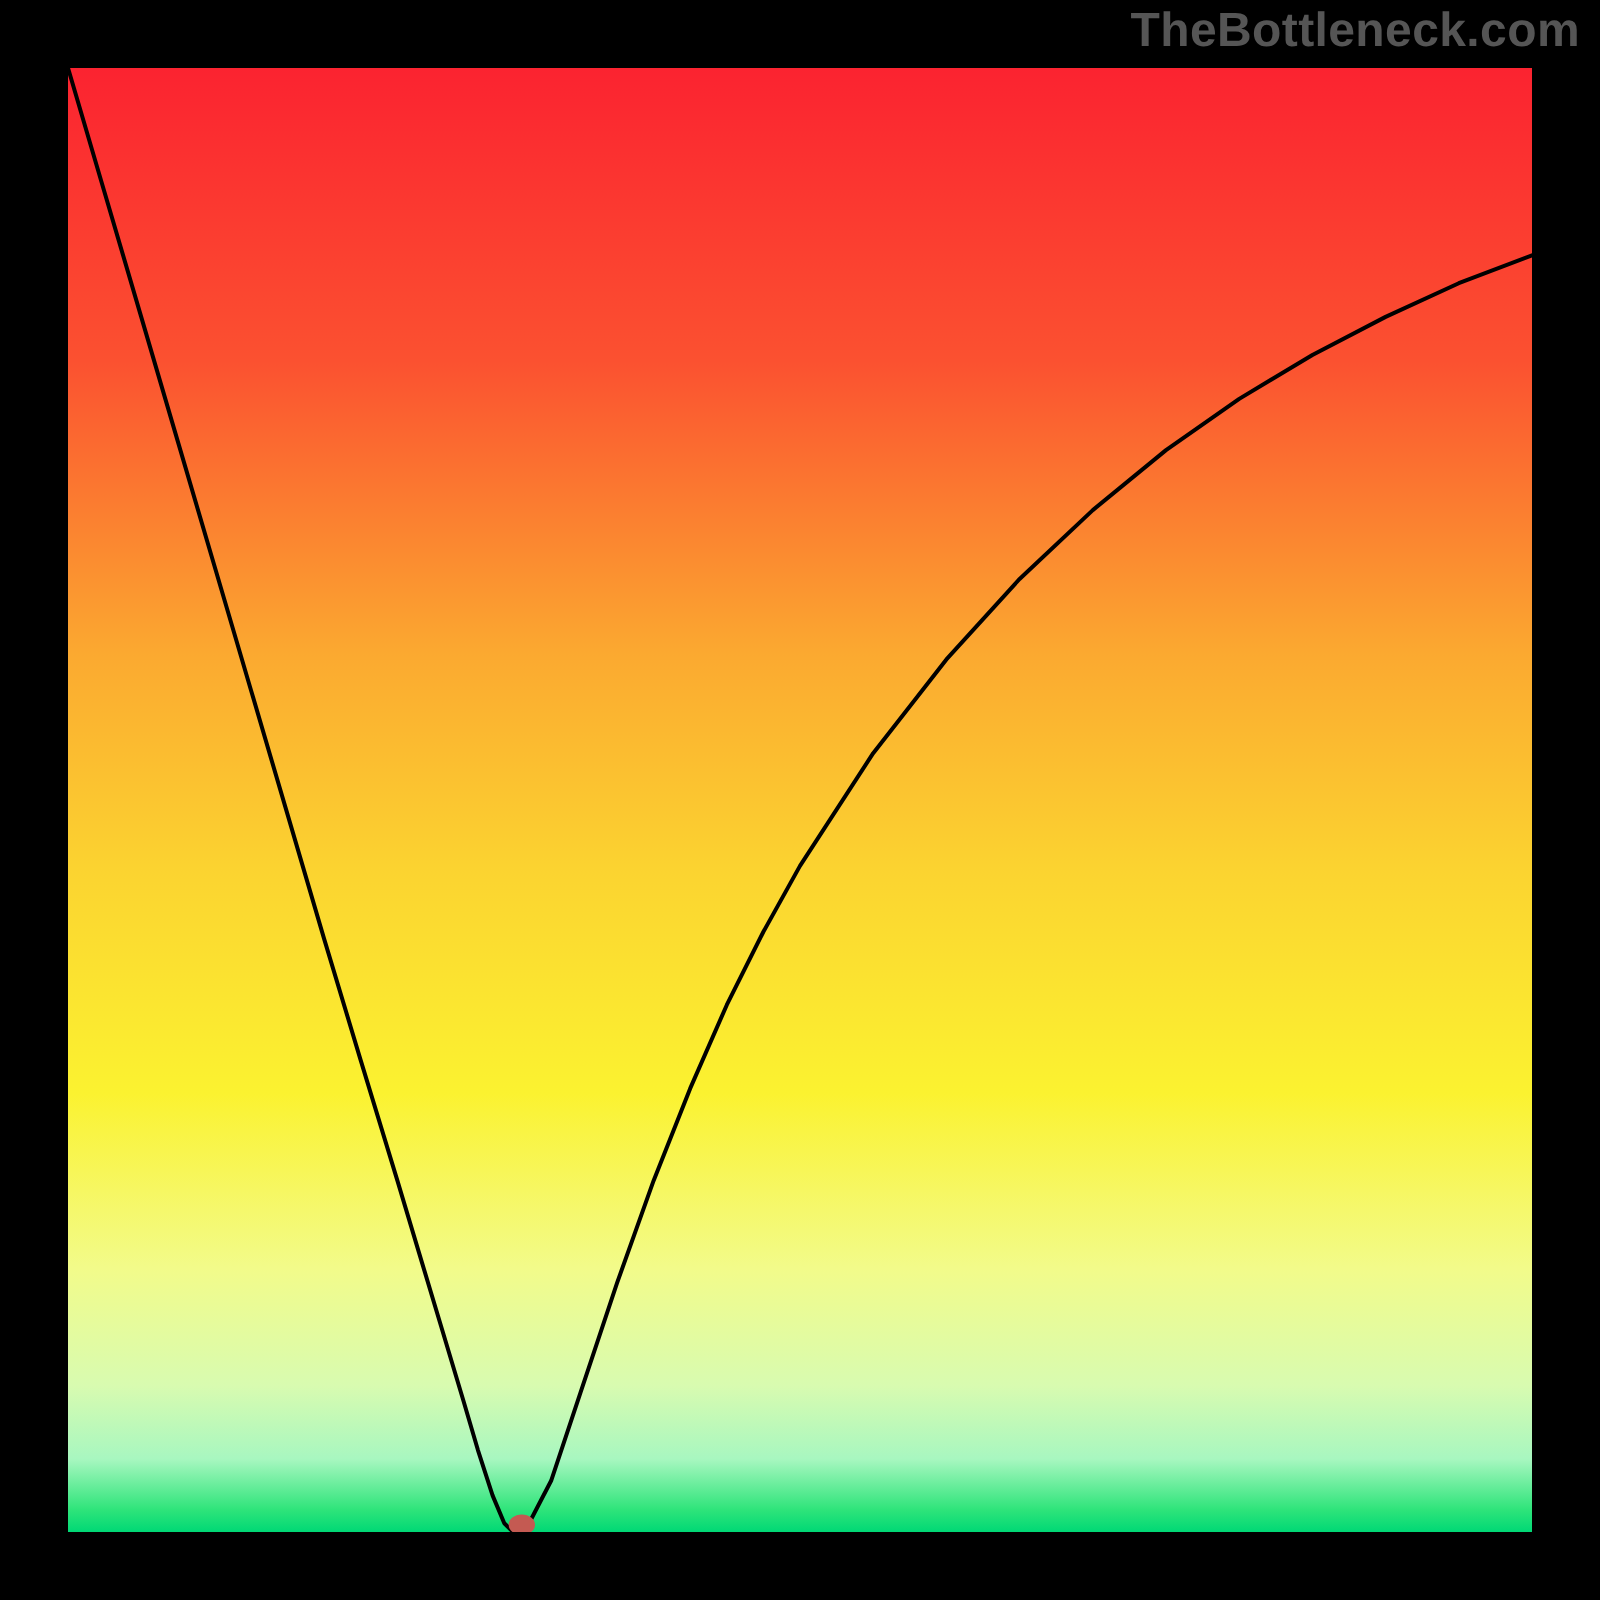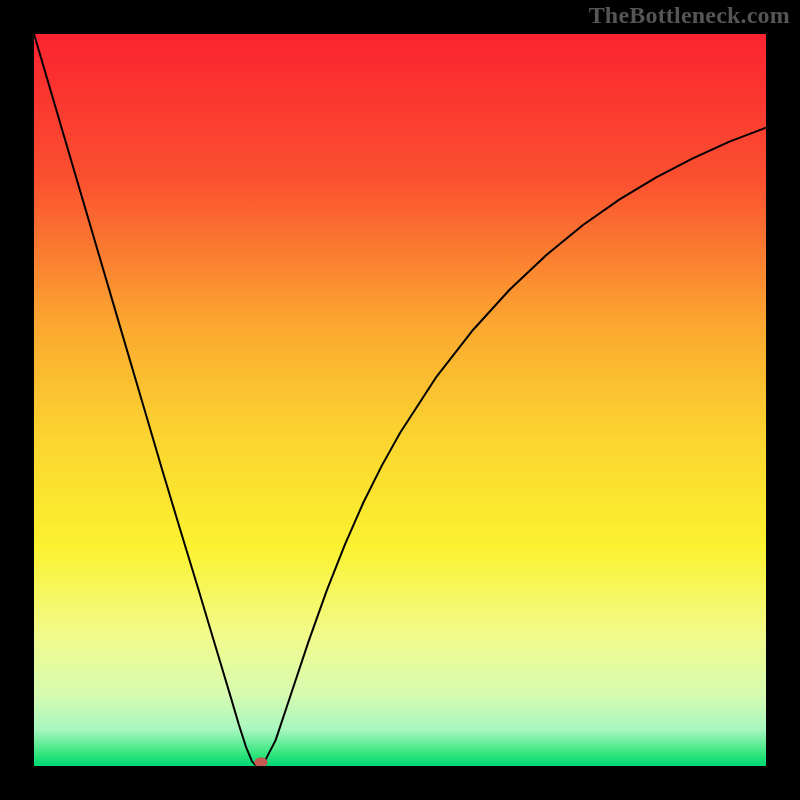--- a/index.html
+++ b/index.html
@@ -26,21 +26,20 @@
   }
   .watermark {
     position: absolute;
     top: 2px;
     right: 10px;
     color: #555;
     font-size: 24px;
     font-weight: bold;
     letter-spacing: 0.2px;
     user-select: none;
-    font-family: Liberation Serif, serif;
   }
   svg {
     display: block;
   }
 </style>
 </head>
 <body>
 
 <div class="frame">
   <div class="watermark">TheBottleneck.com</div>

